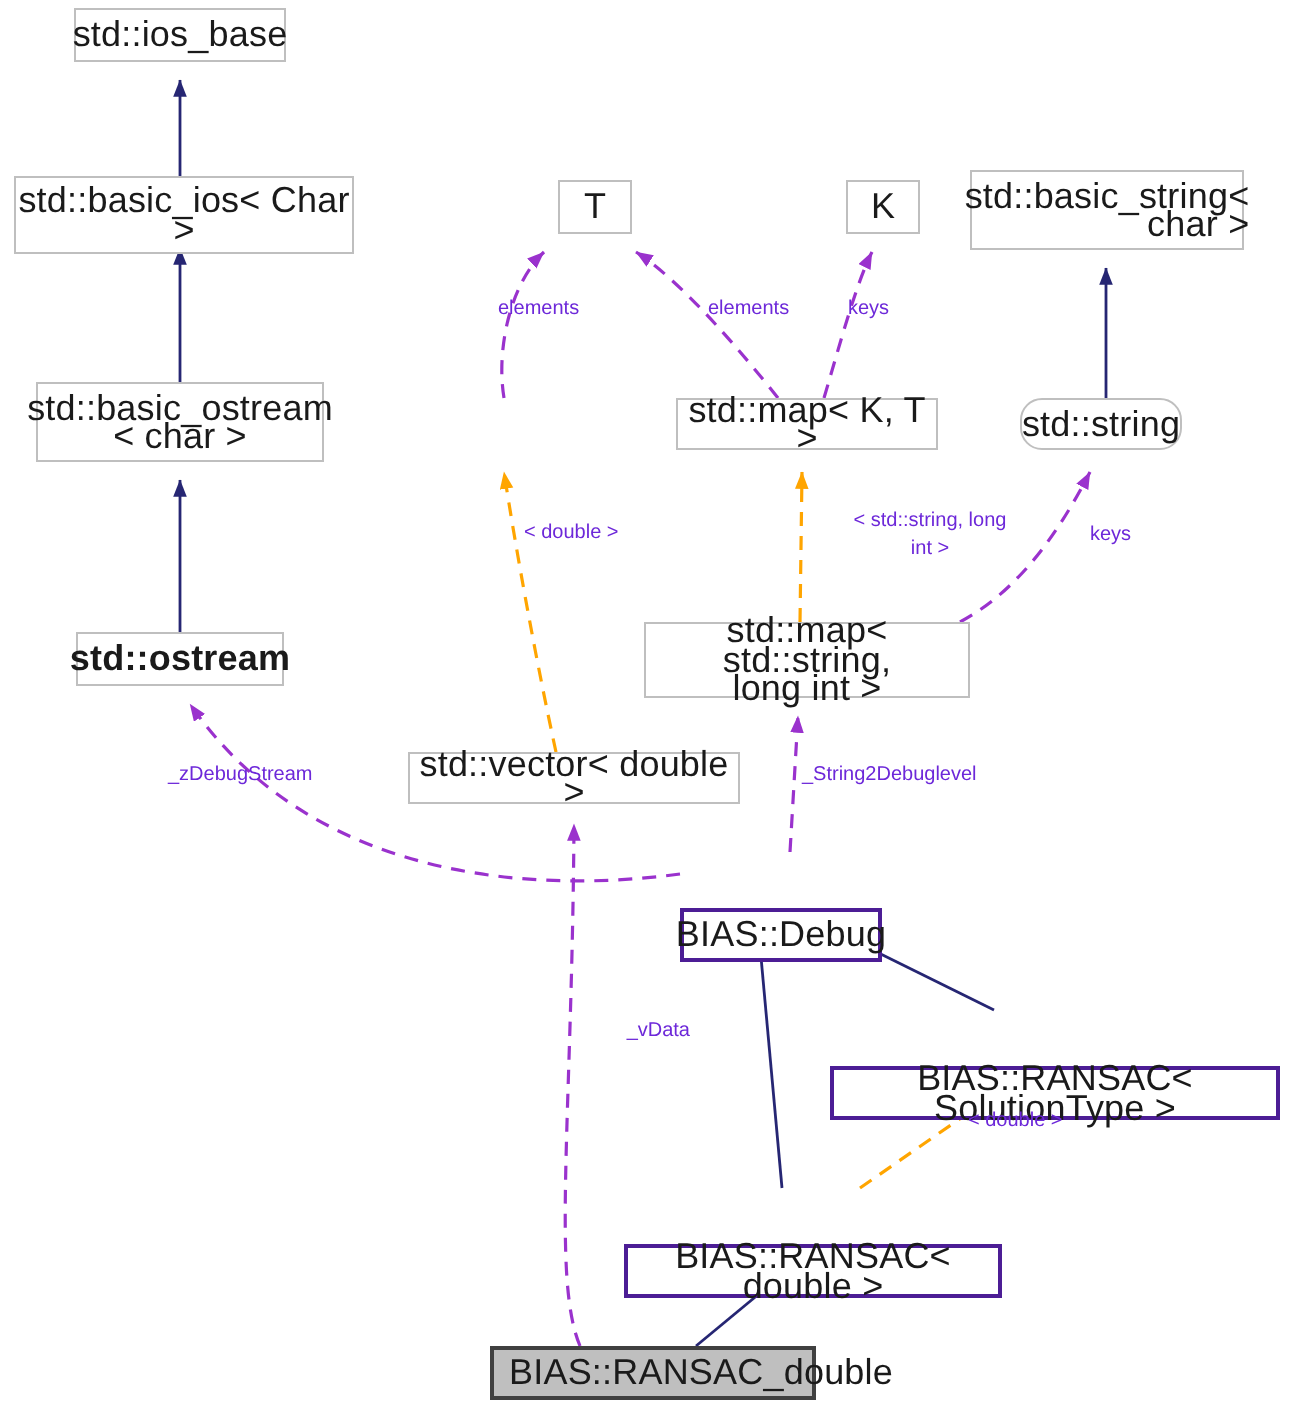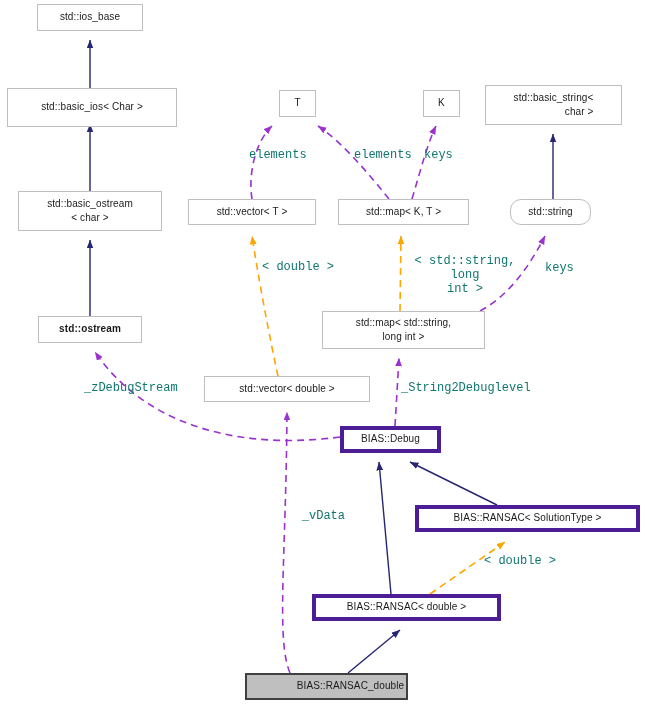--- a/index.html
+++ b/index.html
@@ -28,43 +28,43 @@
   .node-box {
     position: absolute;
     box-sizing: border-box;
     display: flex;
     align-items: center;
     justify-content: center;
     text-align: center;
     background: #ffffff;
     border: 1px solid #bfbfbf;
     color: #1a1a1a;
-    font-size: 10px;
+    font-size: 18px;
     line-height: 14.5px;
     letter-spacing: 0.1px;
     white-space: pre-line;
     user-select: none;
   }
   .node-box.emph {
-    border: 4px solid #4c1d95;
+    border: 2px solid #4c1d95;
+    margin-top: 28px;
   }
   .node-box.current {
     border: 2px solid #404040;
     background: #bfbfbf;
   }
   .edge-label {
     position: absolute;
-    font-size: 12px;
+    font-size: 10px;
     line-height: 14px;
-    color: #0f766e;
+    color: #6d28d9;
     background: transparent;
     white-space: pre-line;
     text-align: center;
     user-select: none;
-    font-family: Liberation Mono, monospace;
   }
 </style>
 </head>
 <body>
 
 <div id="diagram-root">
 
   <svg id="graph" viewBox="0 0 645 704" xmlns="http://www.w3.org/2000/svg">
     <defs>
       <marker id="arrow-inherit" markerWidth="10" markerHeight="10" refX="8.4" refY="3.4" orient="auto" markerUnits="userSpaceOnUse">
@@ -107,21 +107,20 @@
 
   <div class="node-box" style="left: 37px; top: 4px; width: 106px; height: 27px;">std::ios_base</div>
   <div class="node-box" style="left: 7px; top: 88px; width: 170px; height: 39px;">std::basic_ios&lt; Char &gt;</div>
   <div class="node-box" style="left: 18px; top: 191px; width: 144px; height: 40px;">std::basic_ostream
 &lt; char &gt;</div>
   <div class="node-box" style="left: 38px; top: 316px; width: 104px; height: 27px; font-weight: bold;">std::ostream</div>
   <div class="node-box" style="left: 279px; top: 90px; width: 37px; height: 27px;">T</div>
   <div class="node-box" style="left: 423px; top: 90px; width: 37px; height: 27px;">K</div>
   <div class="node-box" style="left: 485px; top: 85px; width: 137px; height: 40px; text-align: right;">std::basic_string&lt;
 char &gt;</div>
-  <div class="node-box" style="left: 188px; top: 199px; width: 128px; height: 26px;">std::vector&lt; T &gt;</div>
   <div class="node-box" style="left: 338px; top: 199px; width: 131px; height: 26px;">std::map&lt; K, T &gt;</div>
   <div class="node-box" style="left: 510px; top: 199px; width: 81px; height: 26px; border-radius: 11px;">std::string</div>
   <div class="node-box" style="left: 322px; top: 311px; width: 163px; height: 38px;">std::map&lt; std::string,
 long int &gt;</div>
   <div class="node-box" style="left: 204px; top: 376px; width: 166px; height: 26px;">std::vector&lt; double &gt;</div>
   <div class="node-box emph" style="left: 340px; top: 426px; width: 101px; height: 27px;">BIAS::Debug</div>
   <div class="node-box emph" style="left: 415px; top: 505px; width: 225px; height: 27px;">BIAS::RANSAC&lt; SolutionType &gt;</div>
   <div class="node-box emph" style="left: 312px; top: 594px; width: 189px; height: 27px;">BIAS::RANSAC&lt; double &gt;</div>
   <div class="node-box current" style="left: 245px; top: 673px; width: 163px; height: 27px; padding-left: 48px;">BIAS::RANSAC_double</div>
 

